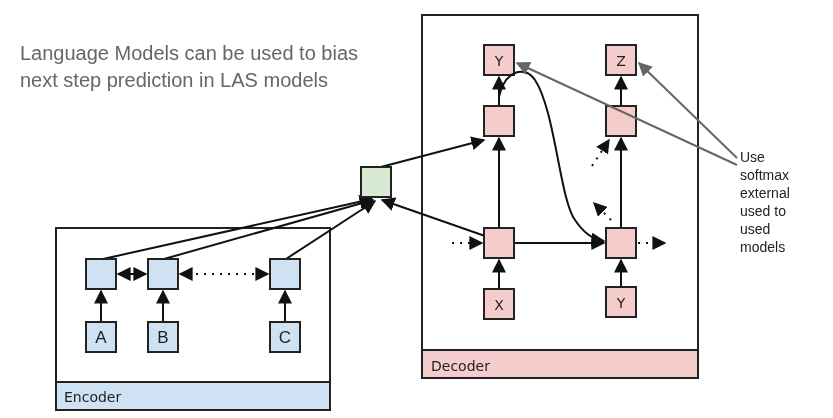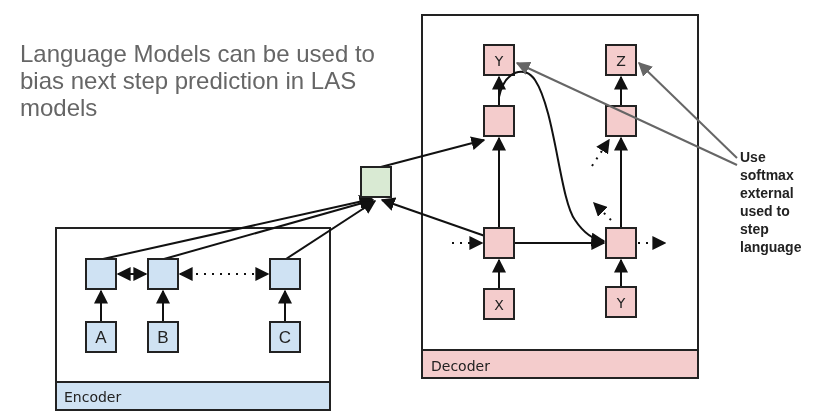--- a/index.html
+++ b/index.html
@@ -1,18 +1,18 @@
 <!DOCTYPE html>
 <html><head>
 <meta charset="utf-8">
 <style>
   html, body { margin: 0; padding: 0; background: #ffffff; }
   body { width: 833px; height: 418px; position: relative; overflow: hidden; font-family: "Liberation Sans", sans-serif; }
-  .caption { position: absolute; left: 20px; top: 40px; width: 380px; font-size: 24px; line-height: 27px; color: #666666; }
-  .note { position: absolute; left: 740px; top: 148px; font-size: 14px; line-height: 18px; color: #222; font-weight: bold; }
+  .caption { position: absolute; left: 20px; top: 40px; width: 380px; font-size: 20px; line-height: 27px; color: #666666; }
+  .note { position: absolute; left: 740px; top: 148px; font-size: 14px; line-height: 18px; color: #222; }
   svg { position: absolute; left: 0; top: 0; }
   .panel-label { font-family: "DejaVu Sans", sans-serif; font-size: 14px; fill: #222; }
   .node-label-sans { font-family: "Liberation Sans", sans-serif; font-size: 17px; fill: #222; }
   .node-label-cond { font-family: "DejaVu Sans", sans-serif; font-size: 14px; fill: #222; }
 </style>
 </head>
 <body>
 
 <div class="caption">Language Models can be used to bias next step prediction in LAS models</div>
 
@@ -106,15 +106,15 @@
     <line x1="737" y1="165" x2="517" y2="63" marker-end="url(#ahg)"></line>
     <line x1="737" y1="158" x2="639" y2="63" marker-end="url(#ahg)"></line>
   </g>
 </svg>
 
 <div class="note">
   <div>Use</div>
   <div>softmax</div>
   <div>external</div>
   <div>used to</div>
-  <div>step</div>
-  <div>language</div>
+  <div>used</div>
+  <div>models</div>
 </div>
 
 </body></html>

